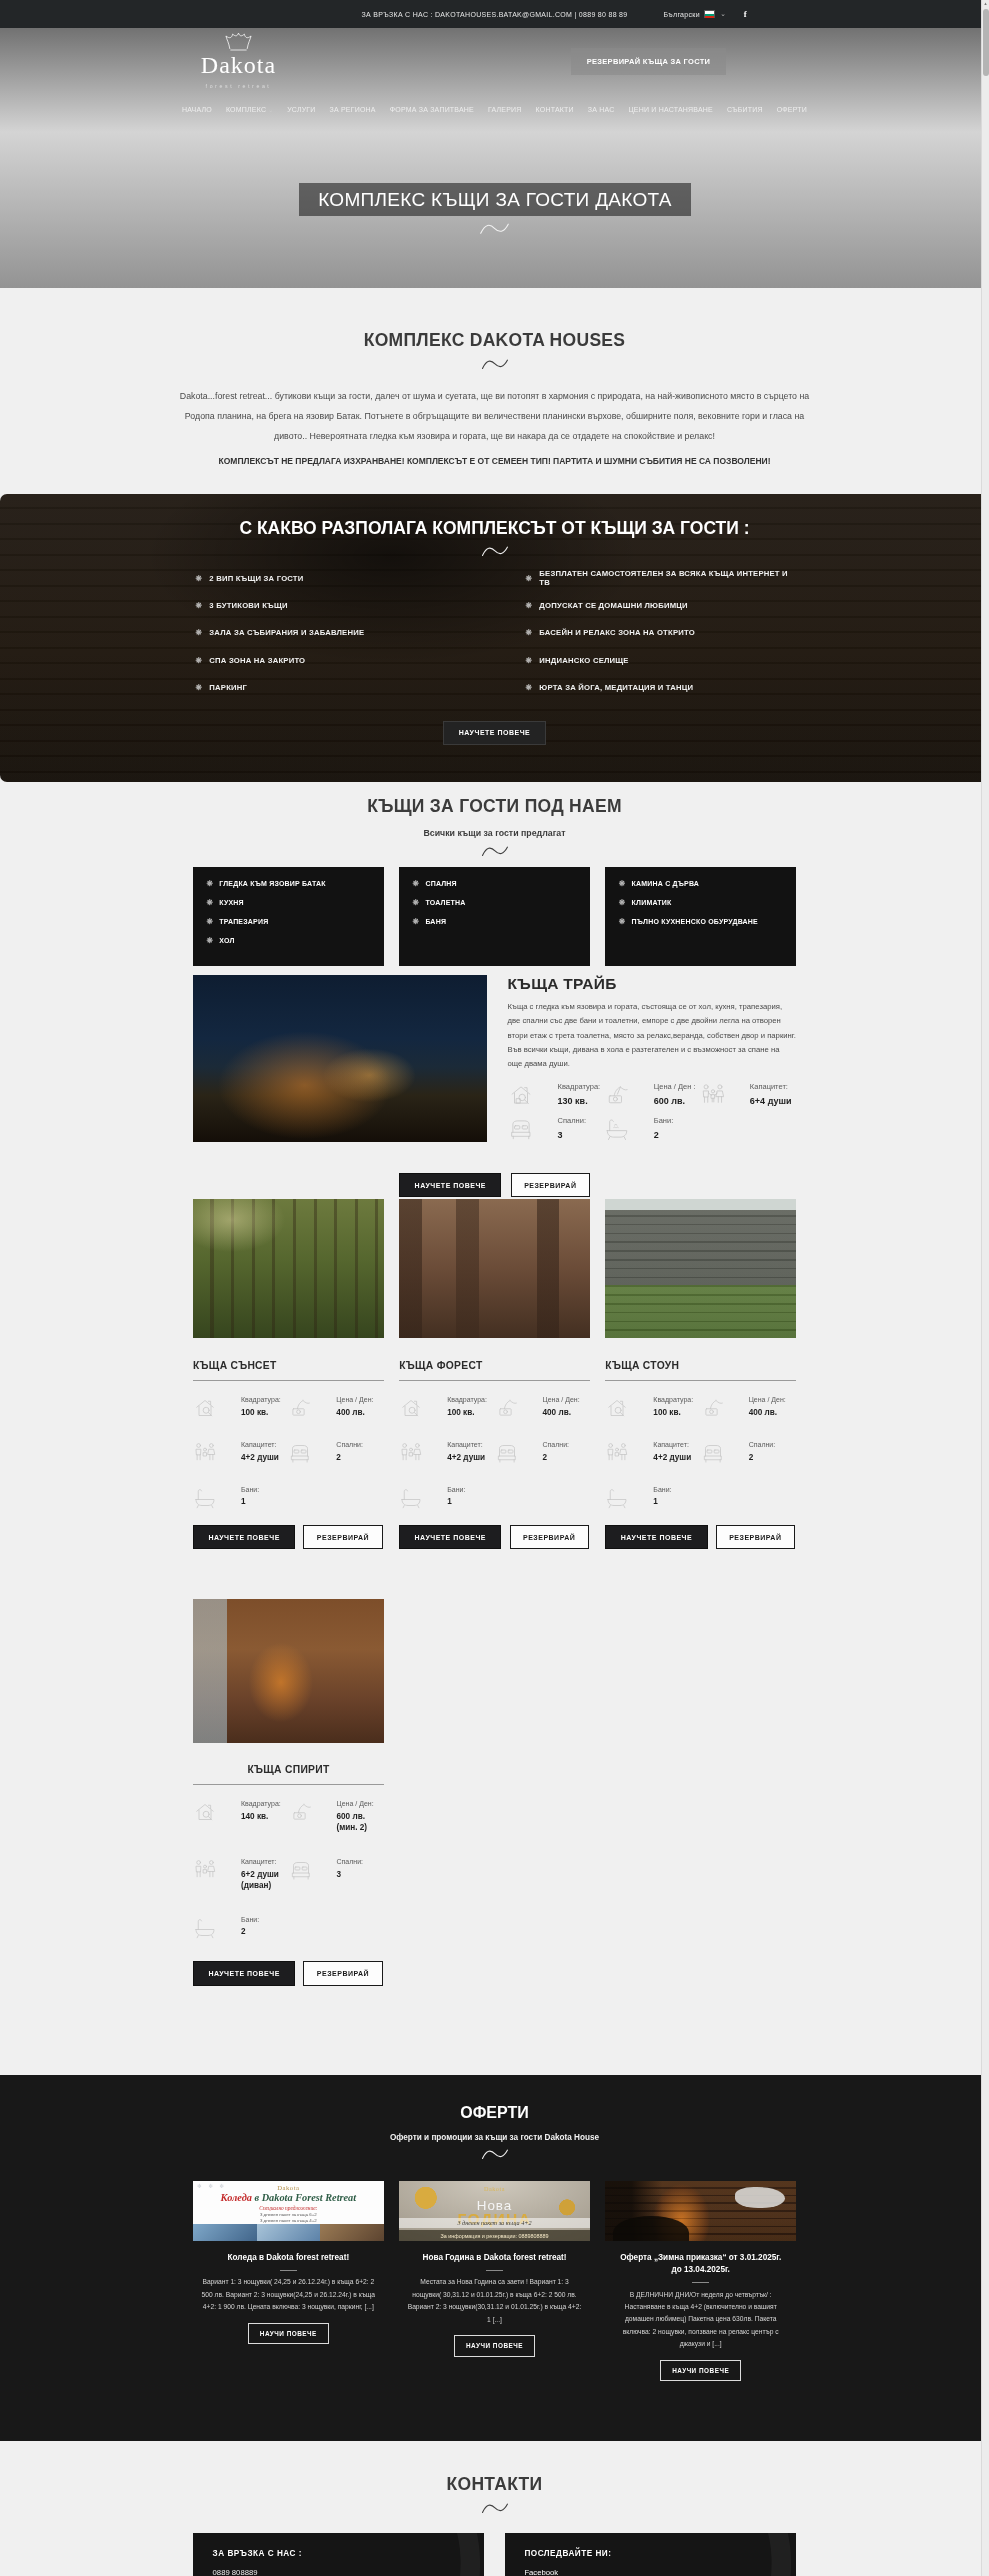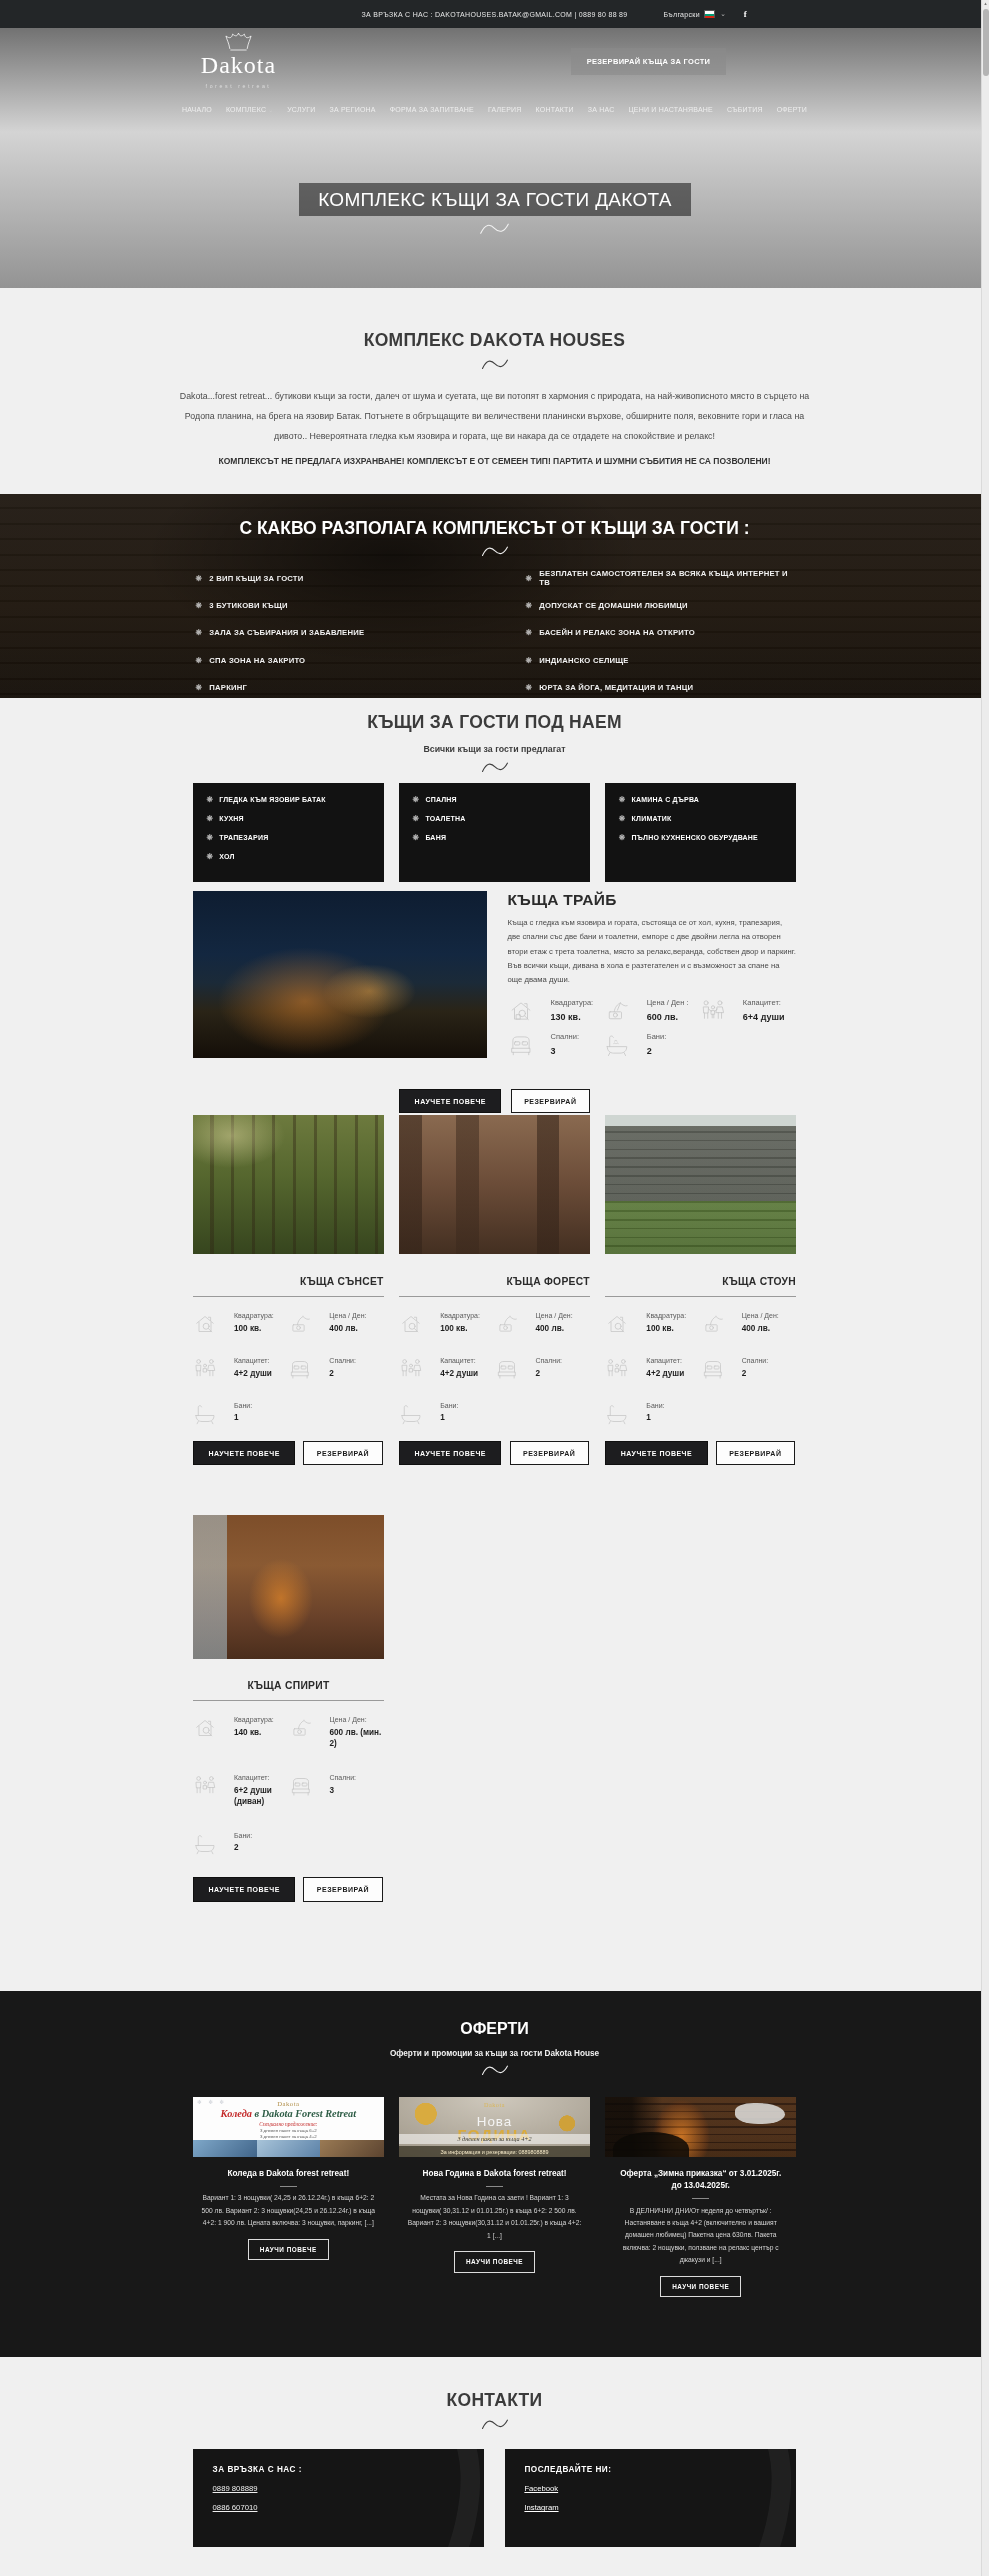--- a/index.html
+++ b/index.html
@@ -46,25 +46,25 @@
   .hero-band b{font-weight:400;}
   .hero-squig{position:absolute;left:0;top:194px;width:100%;text-align:center;color:#f2f2f2;}
   .squig{display:inline-block;}
   
   .about{height:206px;text-align:center;padding-top:42px;background:#f0f0f0;}
   h2.sec{font-size:17.5px;font-weight:700;color:#3b3b3b;letter-spacing:0.3px;}
   .sq-dark{color:#3f3f3f;margin-top:7.2px;}
   .about-p{max-width:654px;margin:12.4px auto 0;font-size:8.8px;line-height:2.3;color:#4a4a4a;}
   .about-warn{margin-top:9.3px;font-size:8.5px;font-weight:700;color:#333;}
   
-  .amen{height:204px;text-align:center;padding-top:24px;color:#fff;position:relative;
+  .amen{height:288px;text-align:center;padding-top:24px;color:#fff;position:relative;
     background:
       radial-gradient(309px 134px at 392px 62px, rgba(0,0,0,.5), transparent 80%),
       repeating-linear-gradient(180deg, rgba(255,255,255,.025) 0 13.4px, rgba(0,0,0,.05) 13.4px 15.5px),
-      linear-gradient(180deg,#241d16 0%,#20180f 55%,#17110b 100%);}
+      linear-gradient(180deg,#241d16 0%,#20180f 55%,#17110b 100%); border-radius: 7px;}
   .amen h2{font-size:17.5px;font-weight:700;color:#fff;}
   .sq-light{color:#eee;margin-top:6.2px;}
   .amen-cols{display:flex;justify-content:center;gap:62px;margin-top:12.4px;text-align:left;}
   .amen-cols ul{list-style:none;width:268px;}
   .amen-cols li{display:flex;align-items:center;gap:7.2px;height:10.3px;margin-bottom:17px;
      font-size:7.7px;font-weight:600;letter-spacing:0.2px;color:#f1f1f1;}
   .orn{color:#cfcfcf;opacity:.85;font-size:7.7px;}
   .btn-dark{display:inline-block;background:#1d1d1f;color:#fff;border:0.5px solid #101010;cursor:pointer;
      font-weight:700;font-size:7px;letter-spacing:0.5px;padding:7.7px 14.4px;font-family:"Liberation Sans",sans-serif;}
   .amen .btn-dark{margin-top:11.3px;background:#232323;border:0.5px solid #3a3a3a;}
@@ -83,42 +83,42 @@
   .trajb{position:absolute;top:193px;left:193px;width:603px;display:flex;gap:20.6px;}
   .t-img{width:294px;height:167px;flex:none;cursor:pointer;
     background:
       radial-gradient(124px 77px at 38% 66%, rgba(222,132,44,.55), transparent 70%),
       radial-gradient(62px 36px at 60% 60%, rgba(240,170,70,.5), transparent 75%),
       linear-gradient(180deg,#0e1d31 0%,#132740 38%,#1b2a38 55%,#2a2417 72%,#140e08 100%);}
   .t-body{flex:1;}
   .t-body h3{font-size:15.5px;font-weight:700;color:#2b2b2b;letter-spacing:0.3px;}
   .t-p{margin-top:7.2px;font-size:7.7px;line-height:1.85;color:#4a4a4a;}
   .tgrid{display:grid;grid-template-columns:repeat(3,1fr);row-gap:8.2px;margin-top:10.3px;}
-  .spec{display:flex;align-items:flex-start;gap:17px;}
+  .spec{display:flex;align-items:flex-start;gap:24px;}
   .spec svg{width:26px;height:26px;flex:none;stroke:#c6c6c6;fill:none;stroke-width:2;stroke-linecap:round;stroke-linejoin:round;}
   .sp-l{font-size:7.5px;color:#5a5a5a;}
   .sp-v{font-size:9px;font-weight:700;color:#1e1e1e;margin-top:4.1px;line-height:1.35;}
   .t-btns{position:absolute;top:391px;left:0;width:100%;display:flex;justify-content:center;gap:9.3px;}
   .btn-line{display:inline-block;background:#fdfdfd;color:#1a1a1a;border:1px solid #1a1a1a;cursor:pointer;
      font-weight:700;font-size:7px;letter-spacing:0.5px;padding:6.7px 12.4px;font-family:"Liberation Sans",sans-serif;}
   .houses{position:absolute;top:417px;left:193px;width:603px;display:flex;gap:15.5px;}
   .hcol{flex:1;}
   .h-img{height:139px;cursor:pointer;}
   .img-sunset{background:
       radial-gradient(77px 46px at 20% 15%, rgba(235,225,170,.45), transparent 70%),
       repeating-linear-gradient(90deg, transparent 0 17.5px, rgba(45,32,18,.38) 17.5px 20.6px),
       linear-gradient(180deg,#6d7a3e 0%,#55662e 45%,#36451e 100%);}
   .img-forest{background:
       linear-gradient(90deg, rgba(50,34,24,.55) 0 12%, transparent 12% 30%, rgba(58,40,28,.5) 30% 42%, transparent 42% 72%, rgba(50,34,24,.55) 72% 84%, transparent 84%),
       linear-gradient(180deg,#8a6a50 0%,#6b4c38 50%,#432f21 100%);}
   .img-stone{background:
       linear-gradient(180deg,#cfd6d2 0 8%, transparent 8%),
       repeating-linear-gradient(180deg, rgba(255,255,255,.06) 0 7.2px, rgba(0,0,0,.12) 7.2px 8.8px),
       linear-gradient(180deg,#63665e 0%,#565a52 62%,#5d7a3c 62%,#4e6a30 100%);}
-  .hcol h3{margin-top:21.6px;text-align:right;font-size:10.3px;font-weight:700;color:#2b2b2b;letter-spacing:0.3px;}
+  .hcol h3{margin-top:21.6px;text-align:left;font-size:10.3px;font-weight:700;color:#2b2b2b;letter-spacing:0.3px;}
   .hr{margin-top:9.3px;border-top:0.5px solid #9a9a9a;}
   .hgrid{display:grid;grid-template-columns:1fr 1fr;row-gap:20.6px;margin-top:15.5px;}
   .hgrid .spec svg{width:24px;height:24px;}
   .hgrid .sp-l{font-size:7px;}
   .hgrid .sp-v{font-size:8.2px;margin-top:3.6px;}
   .h-btns{margin-top:15.5px;display:flex;gap:8.2px;}
   .spirit{position:absolute;top:817px;left:193px;width:191px;}
   .s-img{height:144px;cursor:pointer;background:
       linear-gradient(90deg, rgba(180,210,225,.5) 0 18%, transparent 18%),
       radial-gradient(46px 57px at 46% 58%, rgba(255,150,40,.55), transparent 70%),

